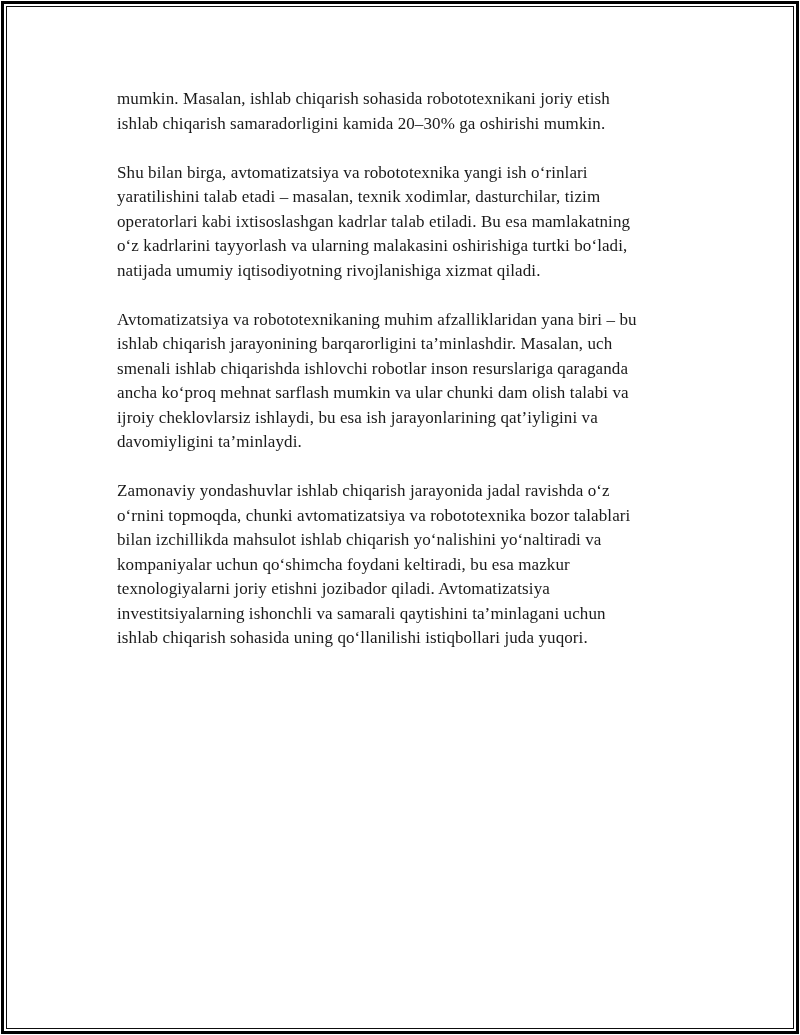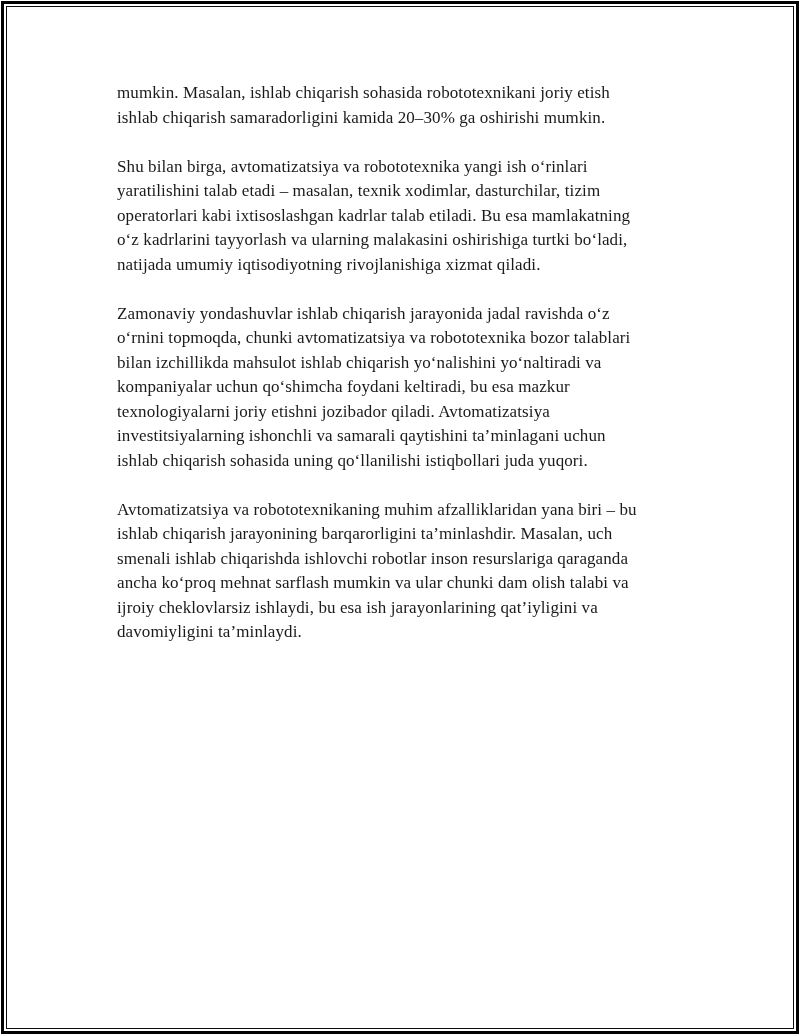--- a/index.html
+++ b/index.html
@@ -22,21 +22,21 @@
     pointer-events: none;
   }
   .inner-frame {
     position: absolute;
     top: 6px; left: 6px; right: 6px; bottom: 6px;
     border: 1px solid #0d0d0d;
     pointer-events: none;
   }
   .text-block {
     position: absolute;
-    top: 81px;
+    top: 87px;
     left: 117px;
     width: 566px;
     color: #1a1a1a;
   }
   .para {
     margin: 0 0 24.5px 0;
     font-size: 17px;
     line-height: 24.5px;
     white-space: pre-line;   
     letter-spacing: 0.1px;
@@ -51,27 +51,27 @@
   <div class="inner-frame"></div>
 
   <div class="text-block">
     <p class="para">mumkin. Masalan, ishlab chiqarish sohasida robototexnikani joriy etish
 ishlab chiqarish samaradorligini kamida 20–30% ga oshirishi mumkin.</p>
     <p class="para">Shu bilan birga, avtomatizatsiya va robototexnika yangi ish o‘rinlari
 yaratilishini talab etadi – masalan, texnik xodimlar, dasturchilar, tizim
 operatorlari kabi ixtisoslashgan kadrlar talab etiladi. Bu esa mamlakatning
 o‘z kadrlarini tayyorlash va ularning malakasini oshirishiga turtki bo‘ladi,
 natijada umumiy iqtisodiyotning rivojlanishiga xizmat qiladi.</p>
+    <p class="para">Avtomatizatsiya va robototexnikaning muhim afzalliklaridan yana biri – bu
+ishlab chiqarish jarayonining barqarorligini ta’minlashdir. Masalan, uch
+smenali ishlab chiqarishda ishlovchi robotlar inson resurslariga qaraganda
+ancha ko‘proq mehnat sarflash mumkin va ular chunki dam olish talabi va
+ijroiy cheklovlarsiz ishlaydi, bu esa ish jarayonlarining qat’iyligini va
+davomiyligini ta’minlaydi.</p>
     <p class="para">Zamonaviy yondashuvlar ishlab chiqarish jarayonida jadal ravishda o‘z
 o‘rnini topmoqda, chunki avtomatizatsiya va robototexnika bozor talablari
 bilan izchillikda mahsulot ishlab chiqarish yo‘nalishini yo‘naltiradi va
 kompaniyalar uchun qo‘shimcha foydani keltiradi, bu esa mazkur
 texnologiyalarni joriy etishni jozibador qiladi. Avtomatizatsiya
 investitsiyalarning ishonchli va samarali qaytishini ta’minlagani uchun
 ishlab chiqarish sohasida uning qo‘llanilishi istiqbollari juda yuqori.</p>
-    <p class="para">Avtomatizatsiya va robototexnikaning muhim afzalliklaridan yana biri – bu
-ishlab chiqarish jarayonining barqarorligini ta’minlashdir. Masalan, uch
-smenali ishlab chiqarishda ishlovchi robotlar inson resurslariga qaraganda
-ancha ko‘proq mehnat sarflash mumkin va ular chunki dam olish talabi va
-ijroiy cheklovlarsiz ishlaydi, bu esa ish jarayonlarining qat’iyligini va
-davomiyligini ta’minlaydi.</p>
   </div>
 </div>
 
 </body></html>

